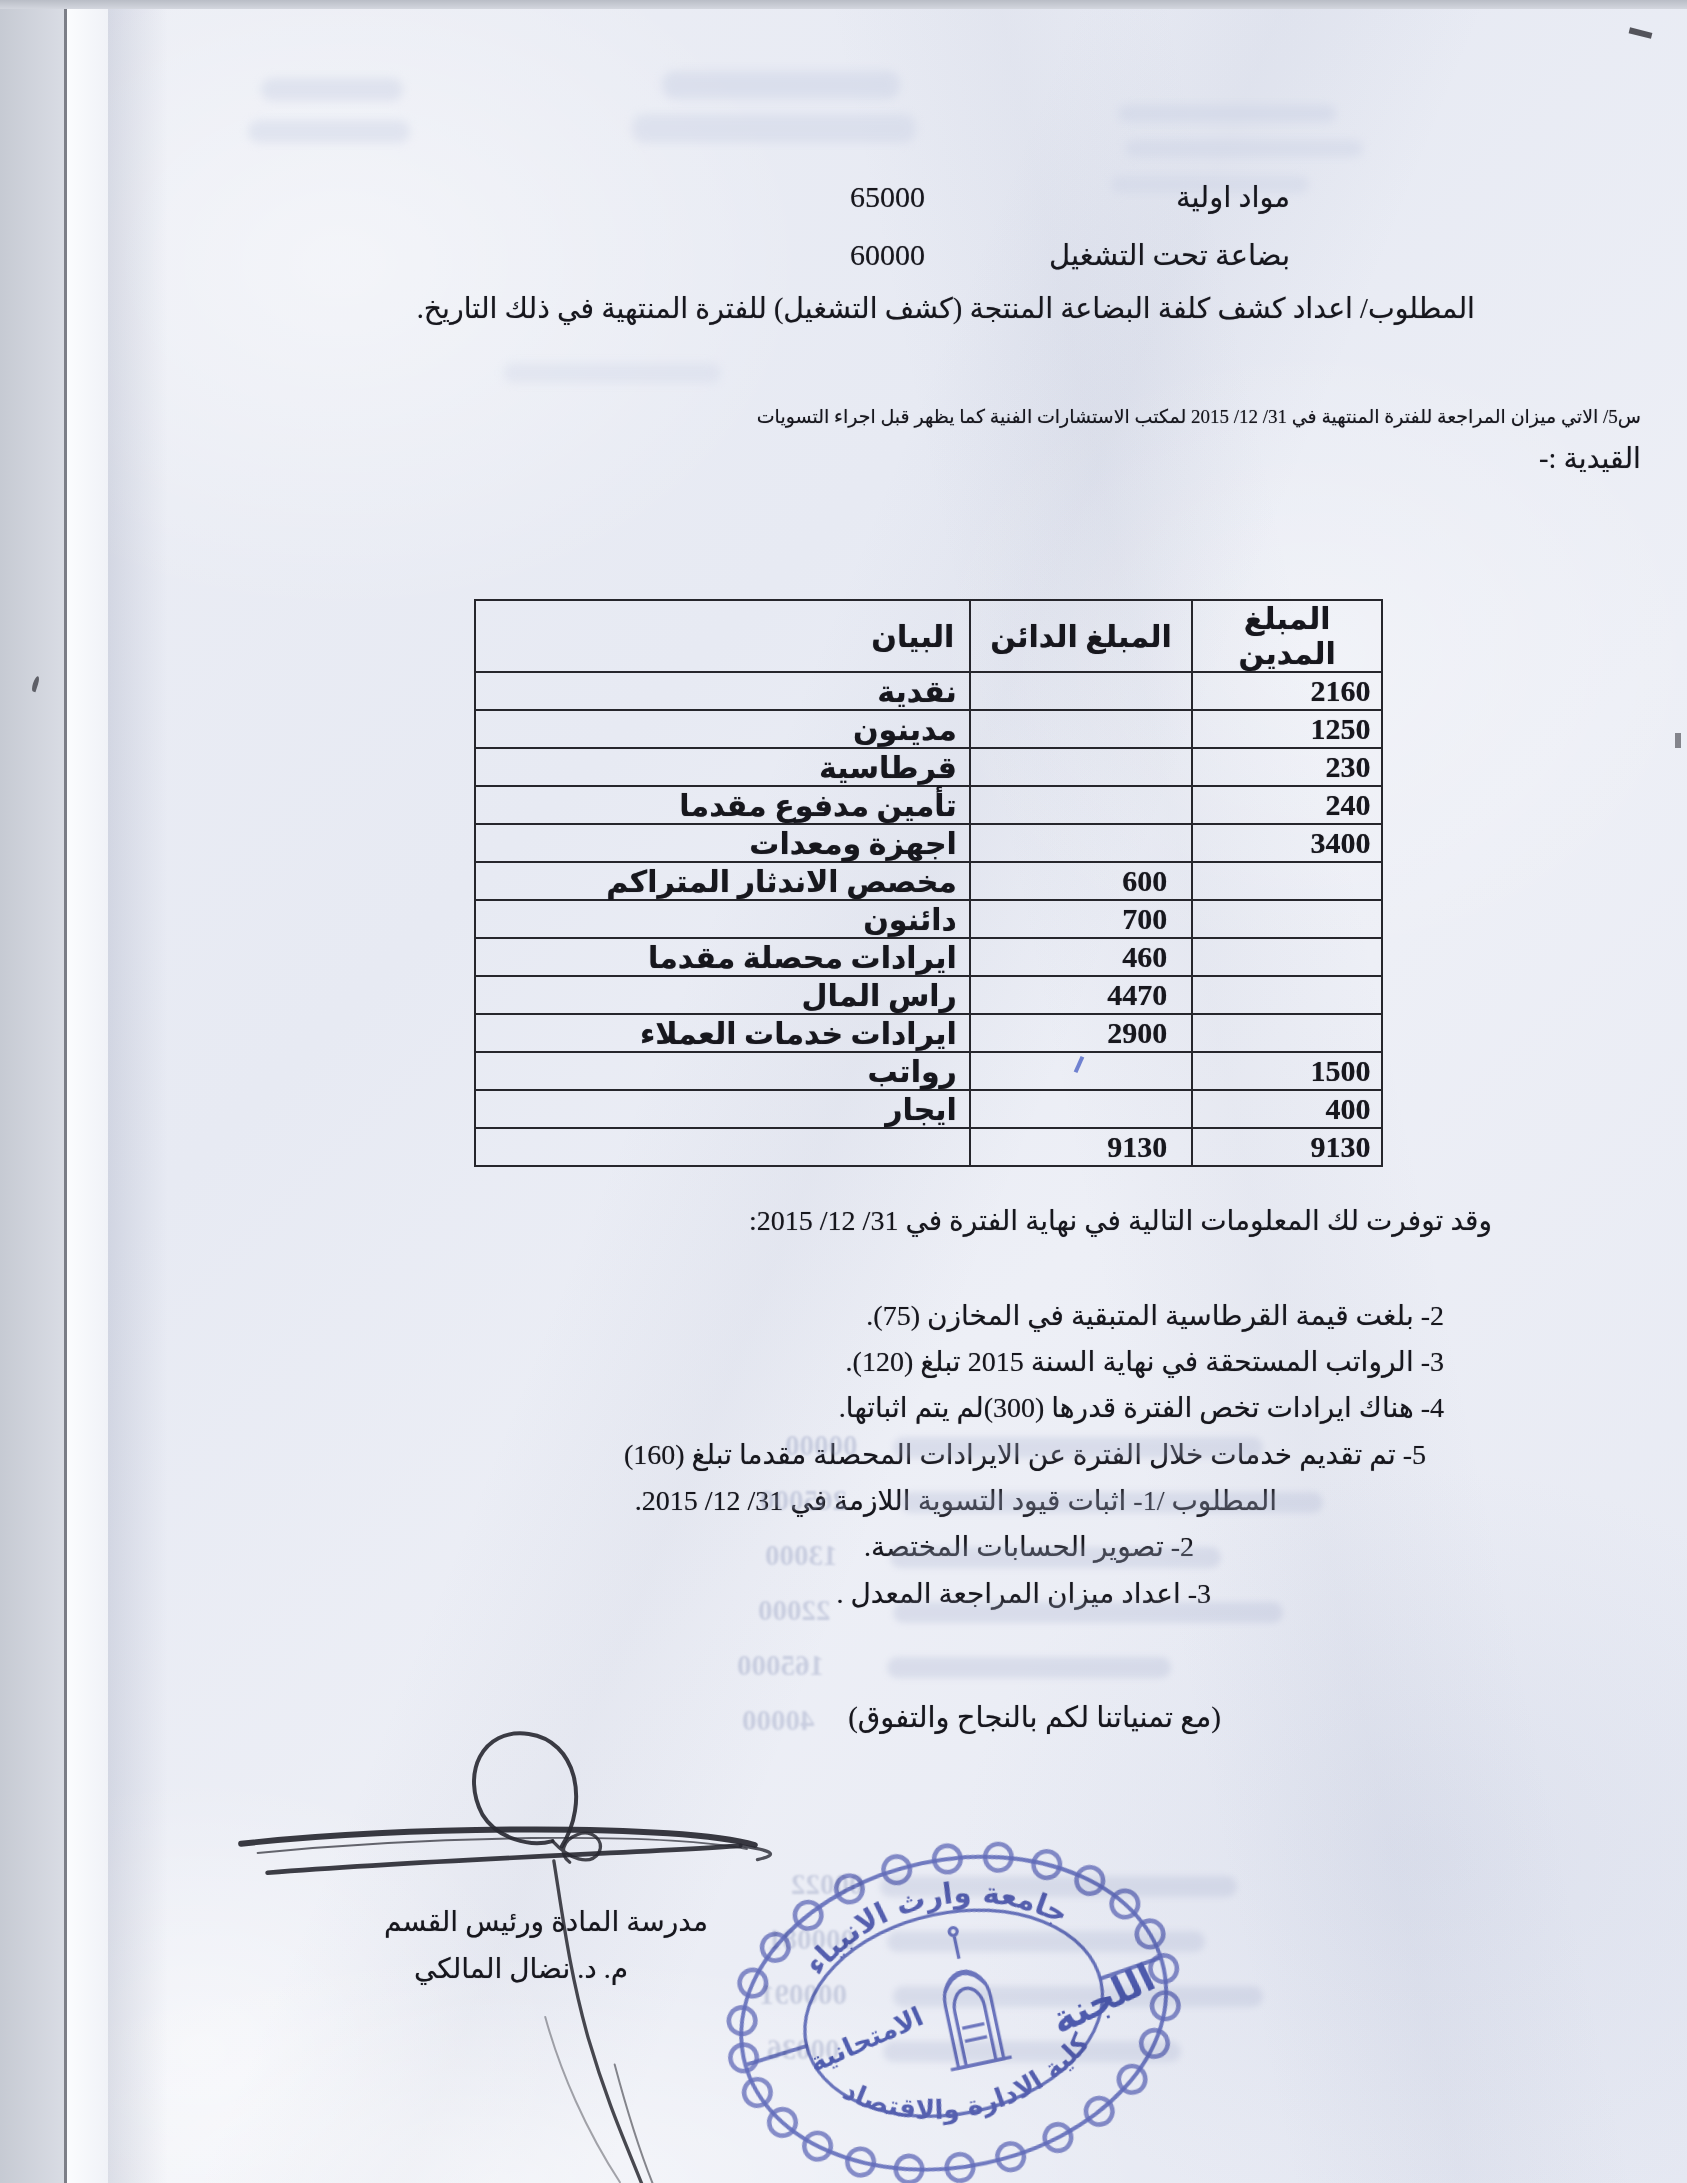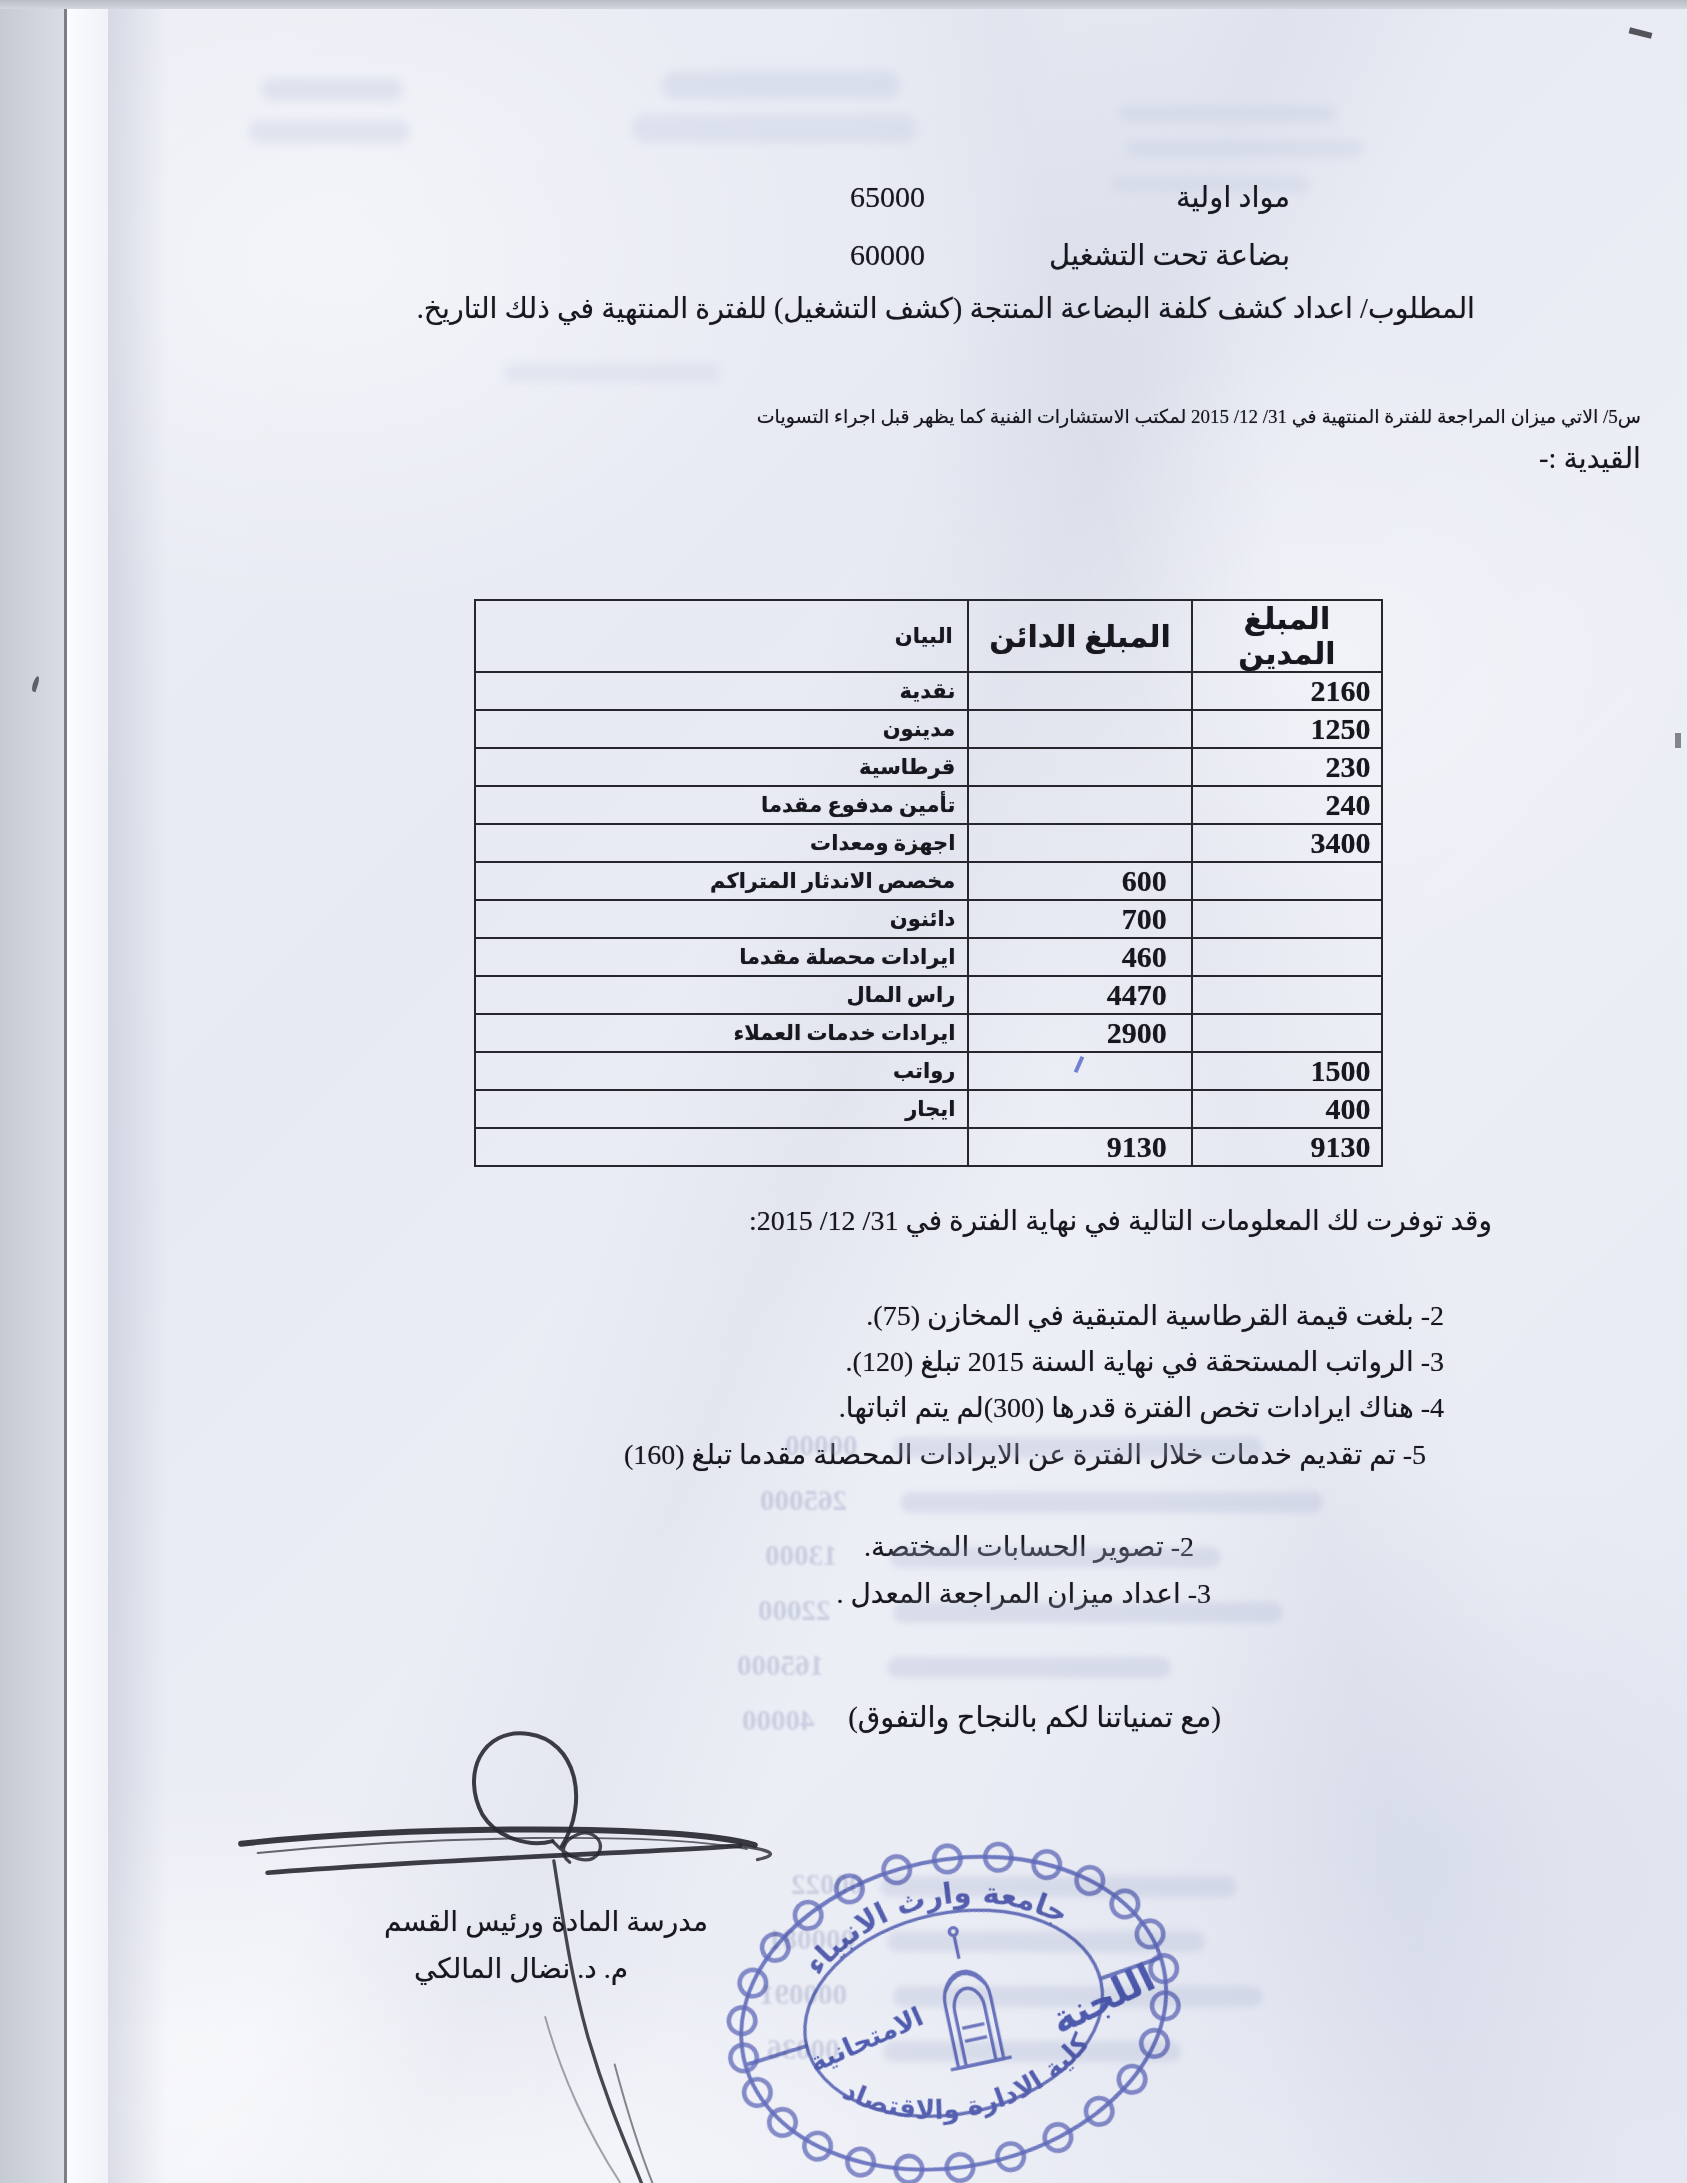--- a/index.html
+++ b/index.html
@@ -25,21 +25,21 @@
 
   .txt{position:absolute;font-weight:normal;color:#17171d;white-space:nowrap;text-shadow:0 0 0.8px rgba(10,10,25,.5);}
   .rtl{direction:rtl;unicode-bidi:plaintext;}
 
   
   #tb{position:absolute;left:474px;top:599px;width:909px;border-collapse:collapse;direction:ltr;
       font-weight:bold;color:#17171d;text-shadow:0 0 0.8px rgba(10,10,25,.5);}
   #tb td,#tb th{border:2px solid #26262c;padding:0 12px;vertical-align:middle;}
   #tb th{height:57px;font-size:29px;font-weight:bold;}
   #tb td{height:36px;}
-  #tb .c-desc{width:503px;text-align:right;font-size:21px;direction:rtl;padding-left:16px;}
+  #tb .c-desc{width:503px;text-align:right;font-size:30px;direction:rtl;padding-left:16px;}
   #tb .c-cred{width:198px;text-align:right;font-size:30px;padding-right:24px;}
   #tb .c-deb{width:172px;text-align:right;font-size:30px;padding-right:10.6px;}
   #tb th.c-cred,#tb th.c-deb{text-align:center;padding-right:12px;direction:rtl;}
   #tb th.c-desc{text-align:right;padding-right:14.6px;}
 
   
   .ghost{position:absolute;font-weight:bold;color:#98a1c2;opacity:.42;filter:blur(1.1px);
          transform:scaleX(-1);font-size:29px;white-space:nowrap;}
   .gbar{position:absolute;height:21px;border-radius:10.6px;background:#aeb6d2;opacity:.30;filter:blur(3.3px);}
   .blob{position:absolute;border-radius:13.2px;background:#c9d0e4;filter:blur(4.6px);}
@@ -163,20 +163,21 @@
         </tr>
   </tbody>
     </table>
 
   <div class="txt rtl" style="top:1204px;right:195px;font-size:28px;">وقد توفرت لك المعلومات التالية في نهاية الفترة في 31/ 12/ 2015:</div>
   <div class="txt rtl" style="top:1299px;right:243px;font-size:28px;">2- بلغت قيمة  القرطاسية المتبقية في المخازن (75).</div>
   <div class="txt rtl" style="top:1345px;right:243px;font-size:28px;">3- الرواتب المستحقة في نهاية السنة 2015  تبلغ (120).</div>
   <div class="txt rtl" style="top:1391px;right:243px;font-size:28px;">4- هناك ايرادات تخص الفترة قدرها (300)لم يتم اثباتها.</div>
   <div class="txt rtl" style="top:1438px;right:261px;font-size:28px;">5- تم تقديم خدمات خلال الفترة عن الايرادات المحصلة مقدما تبلغ (160)</div>
 
+  <div class="txt rtl" style="top:1484px;right:410px;font-size:28px;">المطلوب /1-  اثبات قيود التسوية اللازمة في 31/ 12/ 2015.</div>
   <div class="txt rtl" style="top:1530px;right:493px;font-size:28px;">2-  تصوير الحسابات المختصة.</div>
   <div class="txt rtl" style="top:1577px;right:476px;font-size:28px;">3-  اعداد ميزان المراجعة المعدل .</div>
 
   <div class="txt rtl" style="top:1700px;right:466px;font-size:29px;">(مع تمنياتنا لكم بالنجاح والتفوق)</div>
 
   <div>
     <span class="ghost" style="top:1429px;right:830px;">00000</span>
     <span class="ghost" style="top:1484px;right:840px;">265000</span>
     <span class="ghost" style="top:1539px;right:850px;">13000</span>
     <span class="ghost" style="top:1594px;right:857px;">22000</span>

